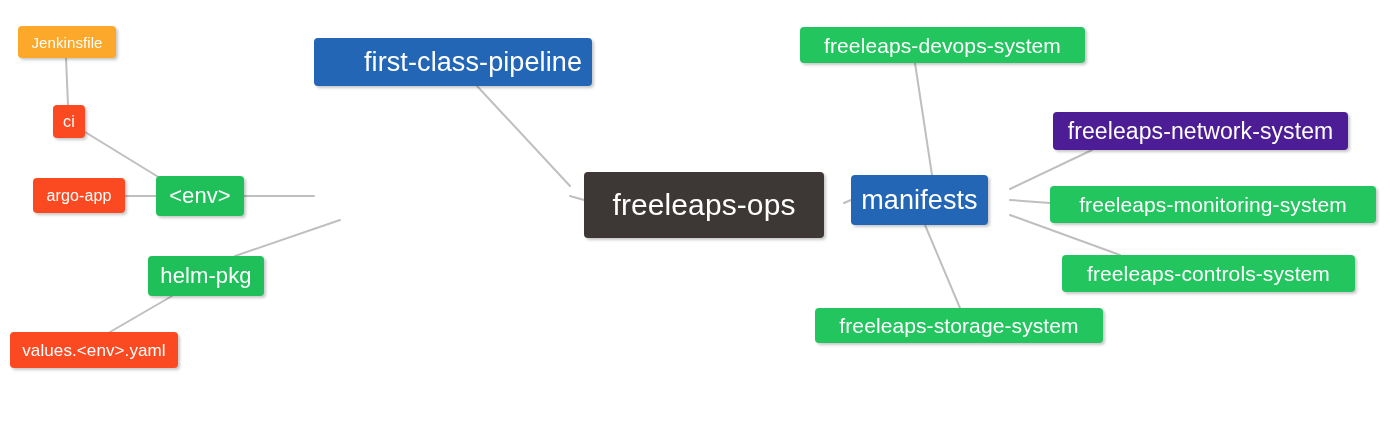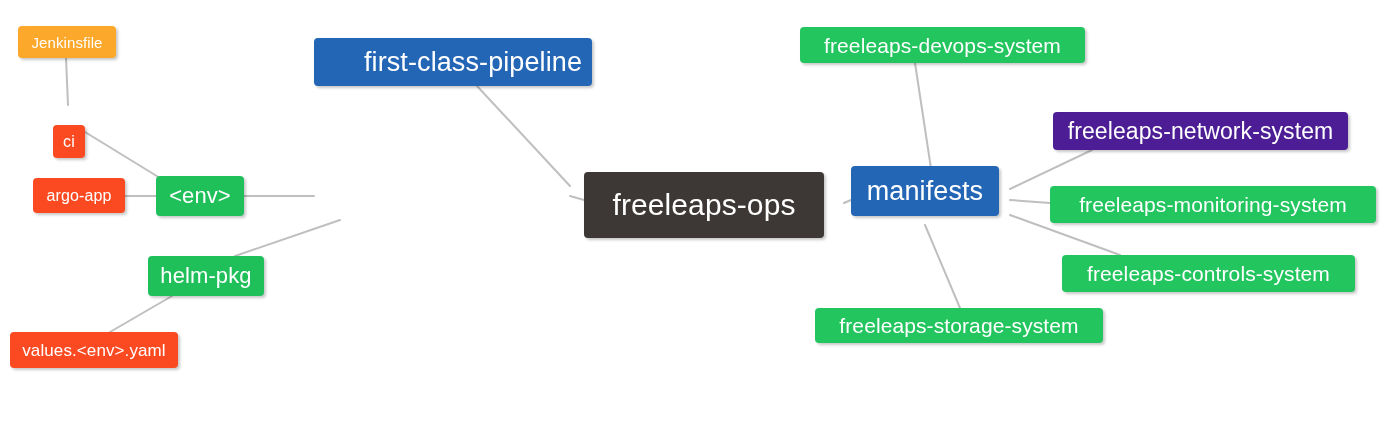--- a/index.html
+++ b/index.html
@@ -46,21 +46,21 @@
     padding: 0 2px;
   }
 
   
   .n-jenkinsfile {
     left: 18px;  top: 26px;  width: 98px;  height: 32px;
     background: #FBA82B; font-size: 15px;
   }
   .n-ci {
     left: 53px;  top: 105px; width: 32px;  height: 33px;
-    background: #FB4A22; font-size: 16px; margin-top: 20px;
+    background: #FB4A22; font-size: 16px;
   }
   .n-argo-app {
     left: 33px;  top: 178px; width: 92px;  height: 35px;
     background: #FB4A22; font-size: 16px;
   }
   .n-env {
     left: 156px; top: 176px; width: 88px;  height: 40px;
     background: #1FC05A; font-size: 22px;
   }
   .n-helm-pkg {
@@ -77,21 +77,21 @@
   }
   .n-service-name {
     left: 314px; top: 172px; width: 256px; height: 48px;
     background: #2366B5; font-size: 27px;
   }
   .n-freeleaps-ops {
     left: 584px; top: 172px; width: 240px; height: 66px;
     background: #3D3835; font-size: 30px;
   }
   .n-manifests {
-    left: 851px; top: 166px; width: 148px; height: 50px;
+    left: 851px; top: 175px; width: 137px; height: 50px;
     background: #2366B5; font-size: 27px;
   }
   .n-devops {
     left: 800px; top: 27px;  width: 285px; height: 36px;
     background: #22C55E; font-size: 21px;
   }
   .n-network {
     left: 1053px; top: 112px; width: 295px; height: 38px;
     background: #4c1d95; font-size: 23px;
   }

